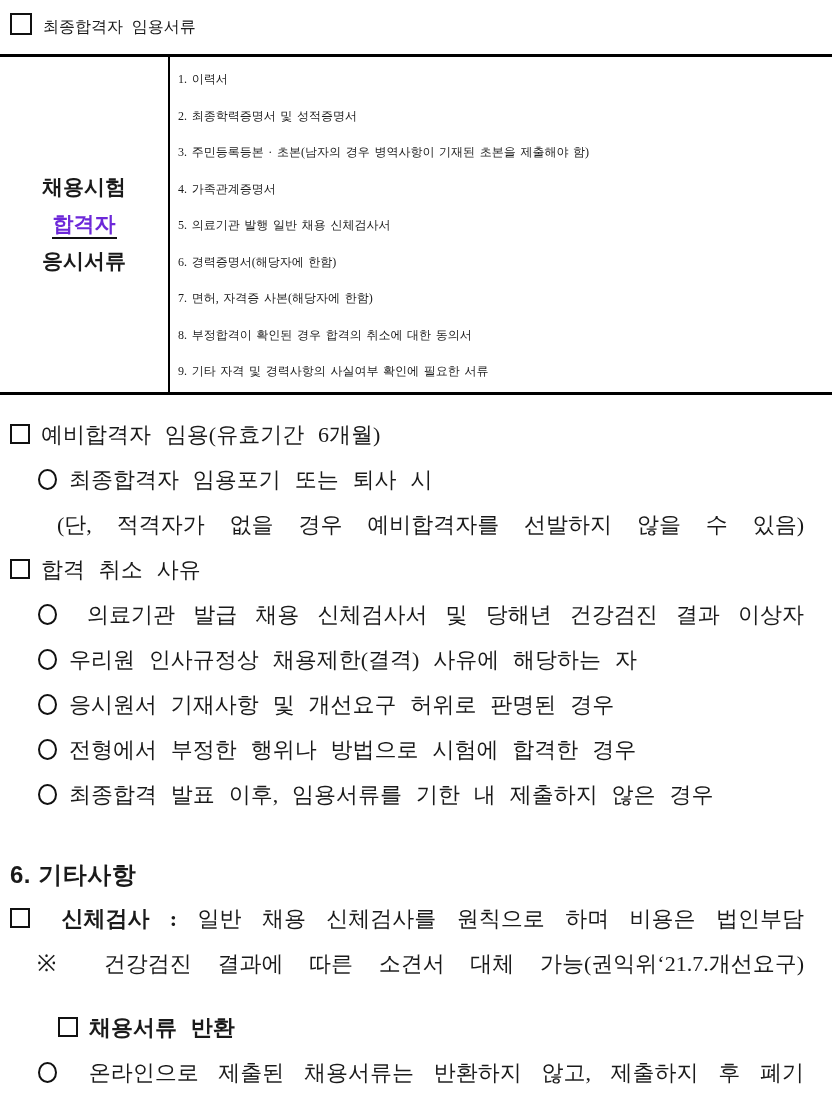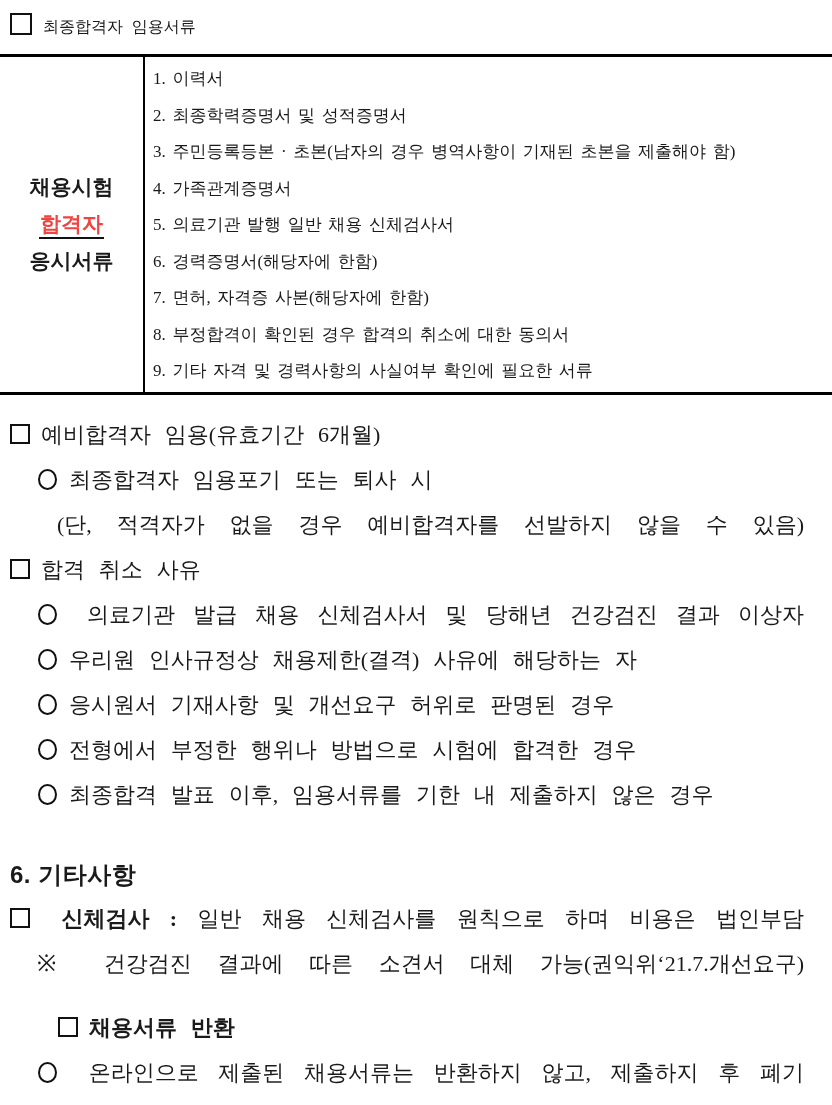--- a/index.html
+++ b/index.html
@@ -25,30 +25,30 @@
   }
   .cb-lg { width: 22px; height: 22px; border-width: 2.4px; vertical-align: -3px; }
 
   
   .req-table {
     margin-top: 10px; margin-left: -10px; margin-right: -14px;
     border-top: 3px solid #000; border-bottom: 3px solid #000;
     display: flex;
   }
   .cell-left {
-    width: 145px; border-right: 2px solid #000;
+    width: 170px; border-right: 2px solid #000;
     display: flex; flex-direction: column; align-items: center; justify-content: center;
     gap: 9px;
     font-size: 21px; font-weight: bold;
   }
   .lc-line { line-height: 28px; }
   .lc-underline { border-bottom: 2px solid #111; padding: 0 1px 1px 1px; }
   .cell-right { flex: 1; padding: 4px 4px 2px 8px; }
   .t-item {
-    font-size: 17px; line-height: 36.5px; word-spacing: 0.14em;
+    font-size: 12px; line-height: 36.5px; word-spacing: 0.14em;
     white-space: nowrap;
   }
 
   
   .line {
     height: 30px; line-height: 30px; margin-bottom: 15px;
     font-size: 22px; word-spacing: 0.38em; white-space: nowrap;
   }
   .first-after-table { margin-top: 25px; }
   .ind1 { padding-left: 28px; }
@@ -80,21 +80,21 @@
 </head>
 <body>
 
 <div class="doc">
 
   <div class="title-line"><span class="cb cb-lg"></span><span>최종합격자 임용서류</span></div>
 
   <div class="req-table">
     <div class="cell-left">
       <div class="lc-line">채용시험</div>
-      <div class="lc-line"><span class="lc-underline" style="color: #ef4444;">합격자</span></div>
+      <div class="lc-line"><span class="lc-underline" style="color: #6d28d9;">합격자</span></div>
       <div class="lc-line">응시서류</div>
     </div>
     <div class="cell-right">
       <div class="t-item">1. 이력서</div>
       <div class="t-item">2. 최종학력증명서 및 성적증명서</div>
       <div class="t-item">3. 주민등록등본 · 초본(남자의 경우 병역사항이 기재된 초본을 제출해야 함)</div>
       <div class="t-item">4. 가족관계증명서</div>
       <div class="t-item">5. 의료기관 발행 일반 채용 신체검사서</div>
       <div class="t-item">6. 경력증명서(해당자에 한함)</div>
       <div class="t-item">7. 면허, 자격증 사본(해당자에 한함)</div>

